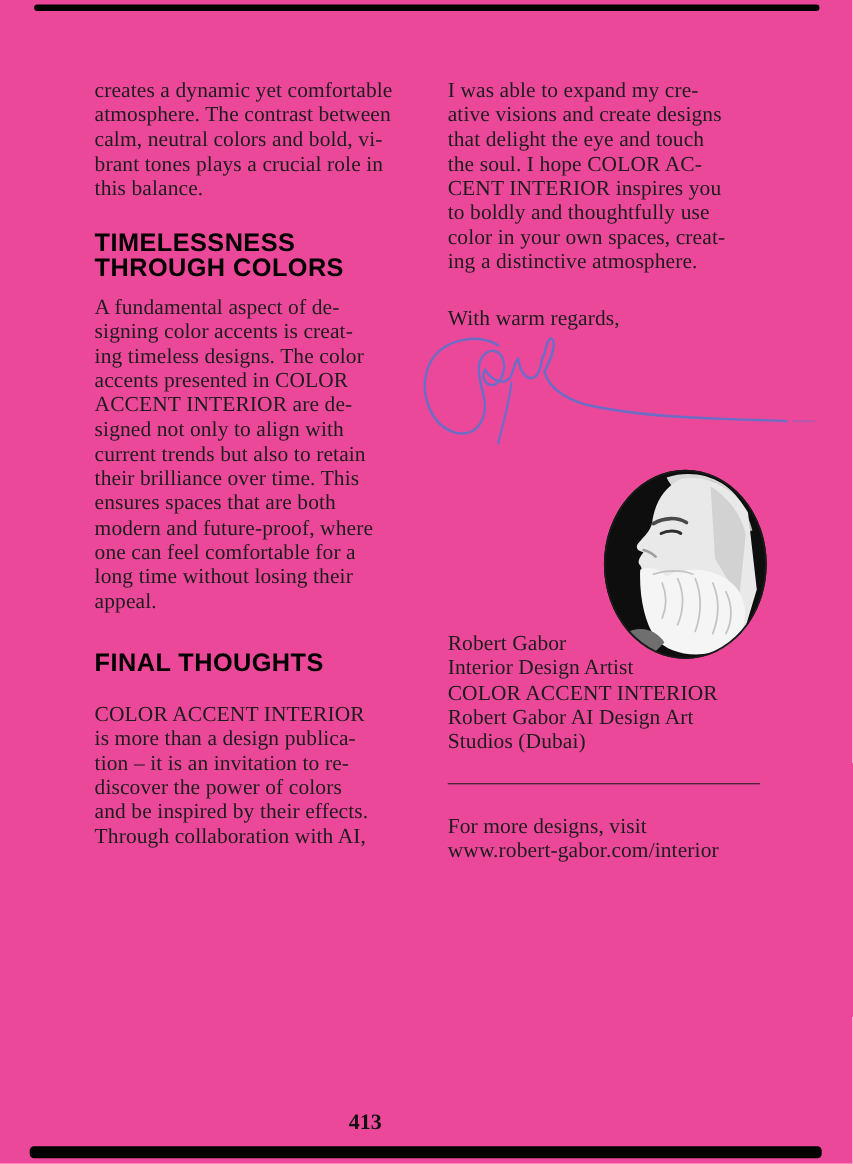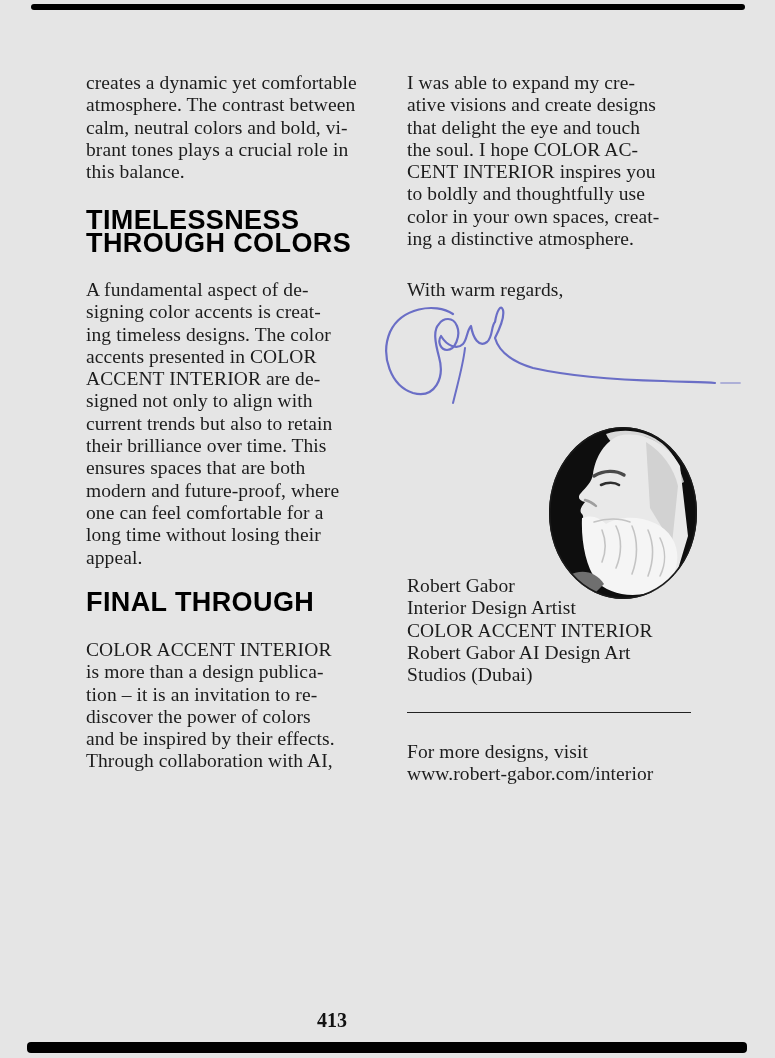--- a/index.html
+++ b/index.html
@@ -4,21 +4,21 @@
 <style>
   html, body {
     margin: 0;
     padding: 0;
     background: #ffffff;
   }
   .page {
     position: relative;
     width: 775px;
     height: 1058px;
-    background: #e5e5e5;
+    background: #ec4899;
     overflow: hidden;
     font-family: "Liberation Serif", serif;
     color: #1c1c1c;
   }
   
   .edge-bar {
     position: absolute;
     background: #000000;
   }
   .edge-bar.top {
@@ -38,28 +38,28 @@
     font-size: 19.5px;
     line-height: 22.3px;
     letter-spacing: 0.1px;
     white-space: nowrap;
   }
   .left-col  { left: 86px;  width: 300px; }
   .right-col { left: 407px; width: 300px; }
   .heading {
     font-family: "Liberation Sans", sans-serif;
     font-weight: 800;
-    font-size: 27px;
+    font-size: 23px;
     line-height: 22.6px;
     letter-spacing: 0.4px;
     color: #000000;
   }
   #lc-para1 { top: 72px; }
   #lc-head1 { top: 209px; }
-  #lc-para2 { top: 279px; }
+  #lc-para2 { top: 269px; }
   #lc-head2 { top: 591px; }
   #lc-para3 { top: 639px; }
 
   #rc-para1   { top: 72px; }
   #rc-closing { top: 279px; }
   #rc-credits { top: 575px; }
   #rc-footer  { top: 741px; }
 
   .rule {
     position: absolute;
@@ -95,21 +95,21 @@
 
   <div class="edge-bar top"></div>
   <div class="edge-bar bottom"></div>
 
   <p class="blk left-col" id="lc-para1">creates a dynamic yet comfortable<br>atmosphere. The contrast between<br>calm, neutral colors and bold, vi-<br>brant tones plays a crucial role in<br>this balance.</p>
 
   <h2 class="blk left-col heading" id="lc-head1">TIMELESSNESS<br>THROUGH COLORS</h2>
 
   <p class="blk left-col" id="lc-para2">A fundamental aspect of de-<br>signing color accents is creat-<br>ing timeless designs. The color<br>accents presented in COLOR<br>ACCENT INTERIOR are de-<br>signed not only to align with<br>current trends but also to retain<br>their brilliance over time. This<br>ensures spaces that are both<br>modern and future-proof, where<br>one can feel comfortable for a<br>long time without losing their<br>appeal.</p>
 
-  <h2 class="blk left-col heading" id="lc-head2">FINAL THROUGH</h2>
+  <h2 class="blk left-col heading" id="lc-head2">FINAL THOUGHTS</h2>
 
   <p class="blk left-col" id="lc-para3">COLOR ACCENT INTERIOR<br>is more than a design publica-<br>tion – it is an invitation to re-<br>discover the power of colors<br>and be inspired by their effects.<br>Through collaboration with AI,</p>
 
   <p class="blk right-col" id="rc-para1">I was able to expand my cre-<br>ative visions and create designs<br>that delight the eye and touch<br>the soul. I hope COLOR AC-<br>CENT INTERIOR inspires you<br>to boldly and thoughtfully use<br>color in your own spaces, creat-<br>ing a distinctive atmosphere.</p>
 
   <p class="blk right-col" id="rc-closing">With warm regards,</p>
 
   <div class="signature-wrap">
     <svg width="362" height="105" viewBox="0 0 362 105">
       <g fill="none" stroke-linecap="round" stroke-linejoin="round">

